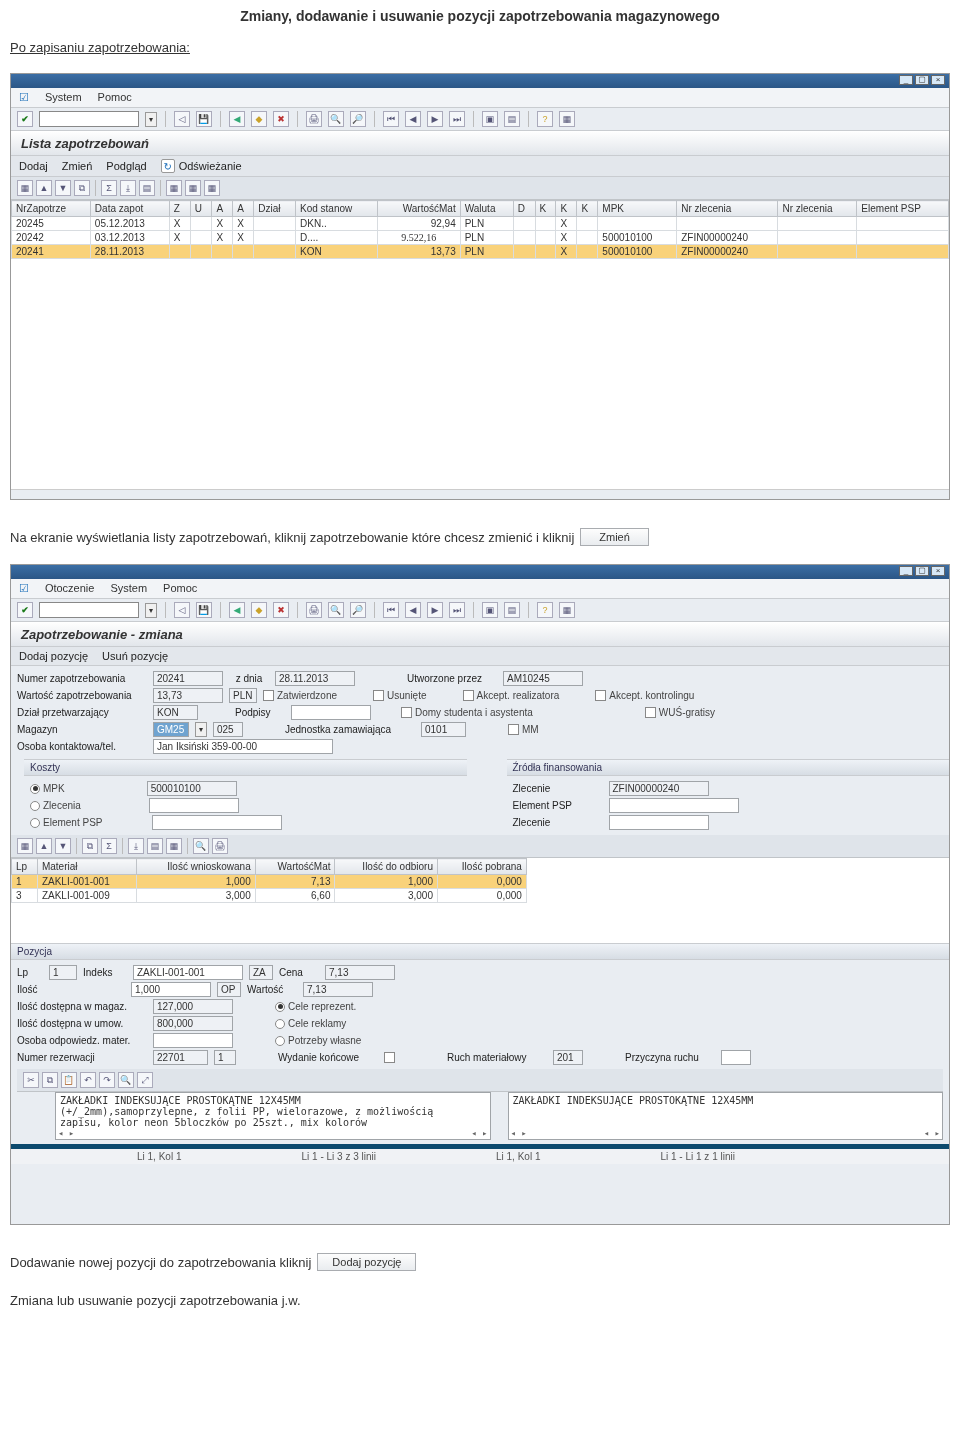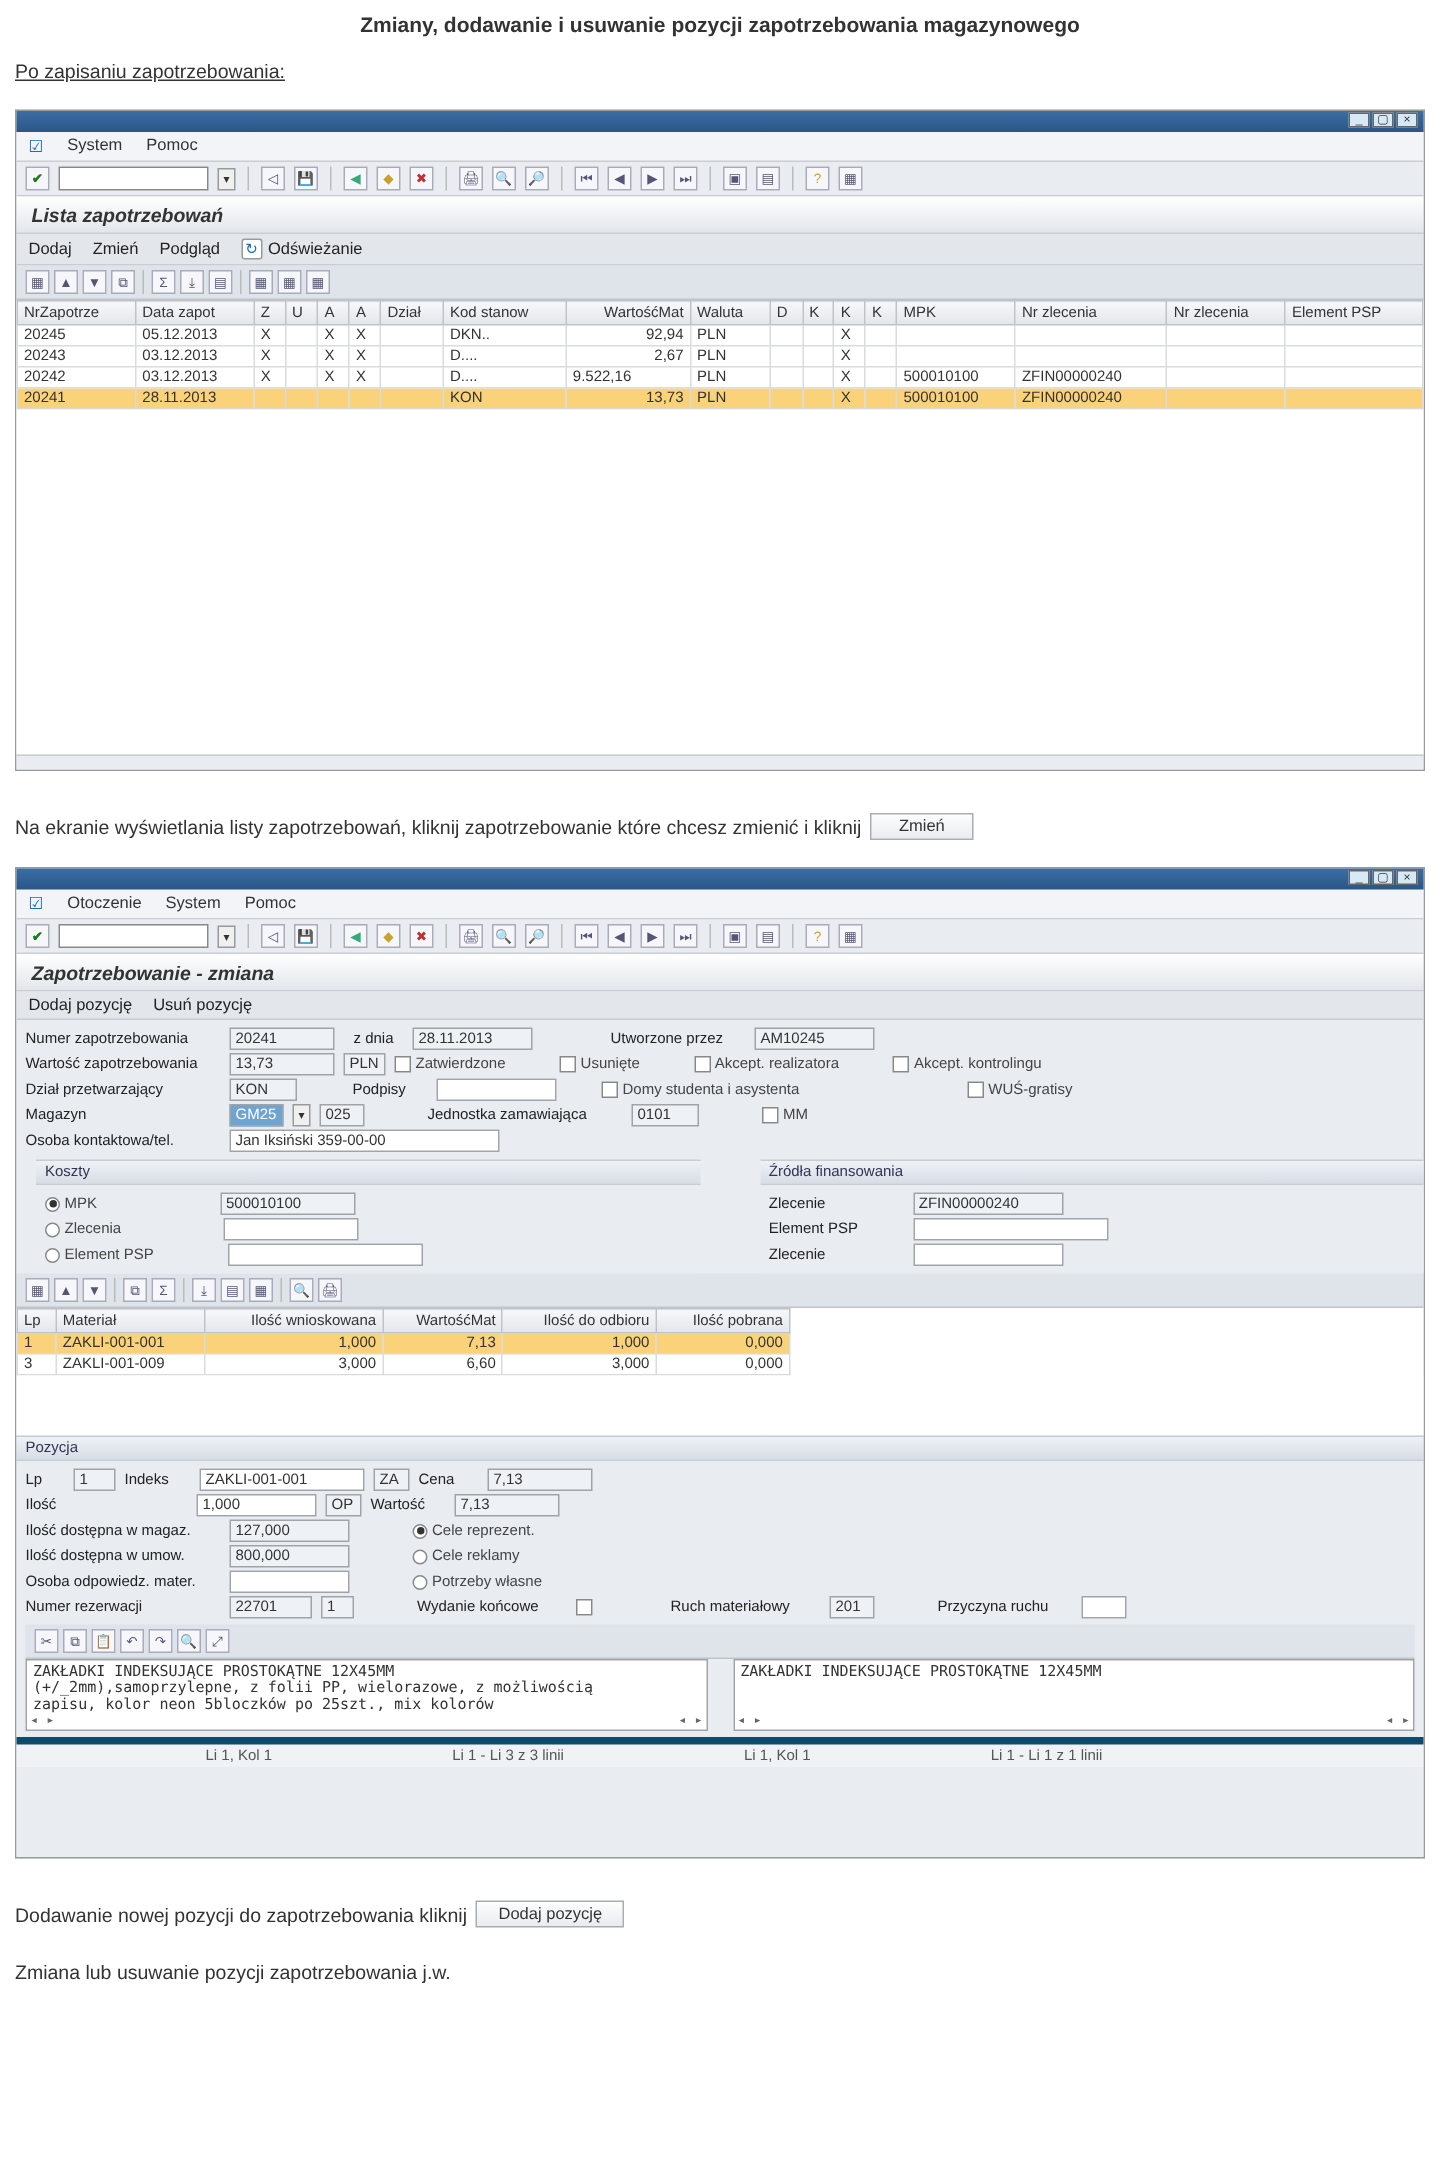--- a/index.html
+++ b/index.html
@@ -158,49 +158,29 @@
             <td></td>
             <td></td>
             <td>X</td>
             <td></td>
             <td></td>
             <td></td>
             <td></td>
             <td></td>
           </tr>
           <tr>
-            <td>20243</td>
-            <td>03.12.2013</td>
-            <td>X</td>
-            <td></td>
-            <td>X</td>
-            <td>X</td>
-            <td></td>
-            <td>D....</td>
-            <td style="text-align: right;">2,67</td>
-            <td>PLN</td>
-            <td></td>
-            <td></td>
-            <td>X</td>
-            <td></td>
-            <td></td>
-            <td></td>
-            <td></td>
-            <td></td>
-          </tr>
-          <tr>
             <td>20242</td>
             <td>03.12.2013</td>
             <td>X</td>
             <td></td>
             <td>X</td>
             <td>X</td>
             <td></td>
             <td>D....</td>
-            <td style="text-align: left;">9.522,16</td>
+            <td style="text-align: center; font-family: Liberation Serif, serif;">9.522,16</td>
             <td>PLN</td>
             <td></td>
             <td></td>
             <td>X</td>
             <td></td>
             <td>500010100</td>
             <td>ZFIN00000240</td>
             <td></td>
             <td></td>
           </tr>
@@ -515,21 +495,21 @@
 
     <div class="grid-toolbar" style="margin-top:3px">
       <span class="tb-icon">✂</span>
       <span class="tb-icon">⧉</span>
       <span class="tb-icon">📋</span>
       <span class="tb-icon">↶</span>
       <span class="tb-icon">↷</span>
       <span class="tb-icon">🔍</span>
       <span class="tb-icon">⤢</span>
     </div>
-    <div style="display:flex; gap:17px;">
+    <div style="display:flex; gap:17px;margin-left:38px;">
       <div class="txtarea" style="flex:1">
         <div>ZAKŁADKI INDEKSUJĄCE PROSTOKĄTNE 12X45MM</div>
         <div>(+/_2mm),samoprzylepne, z folii PP, wielorazowe, z możliwością</div>
         <div>zapisu, kolor neon 5bloczków po 25szt., mix kolorów</div>
         <div class="txt-scroll">
             <span>◂ ▸</span>
             <span>◂ ▸</span>
           </div>
       </div>
       <div class="txtarea" style="flex:1">

